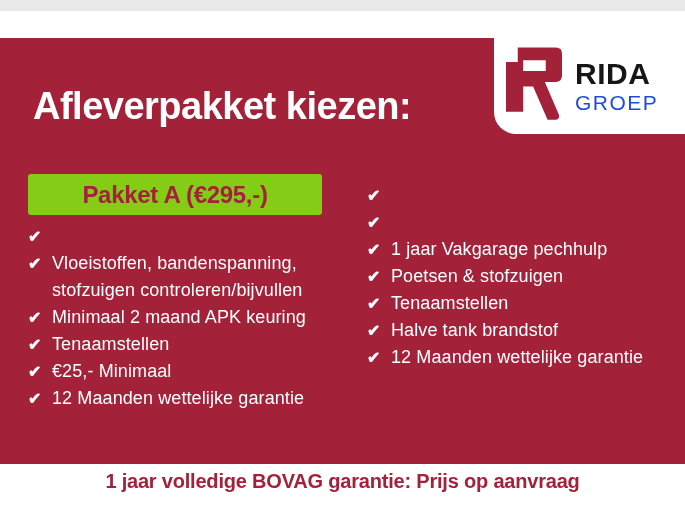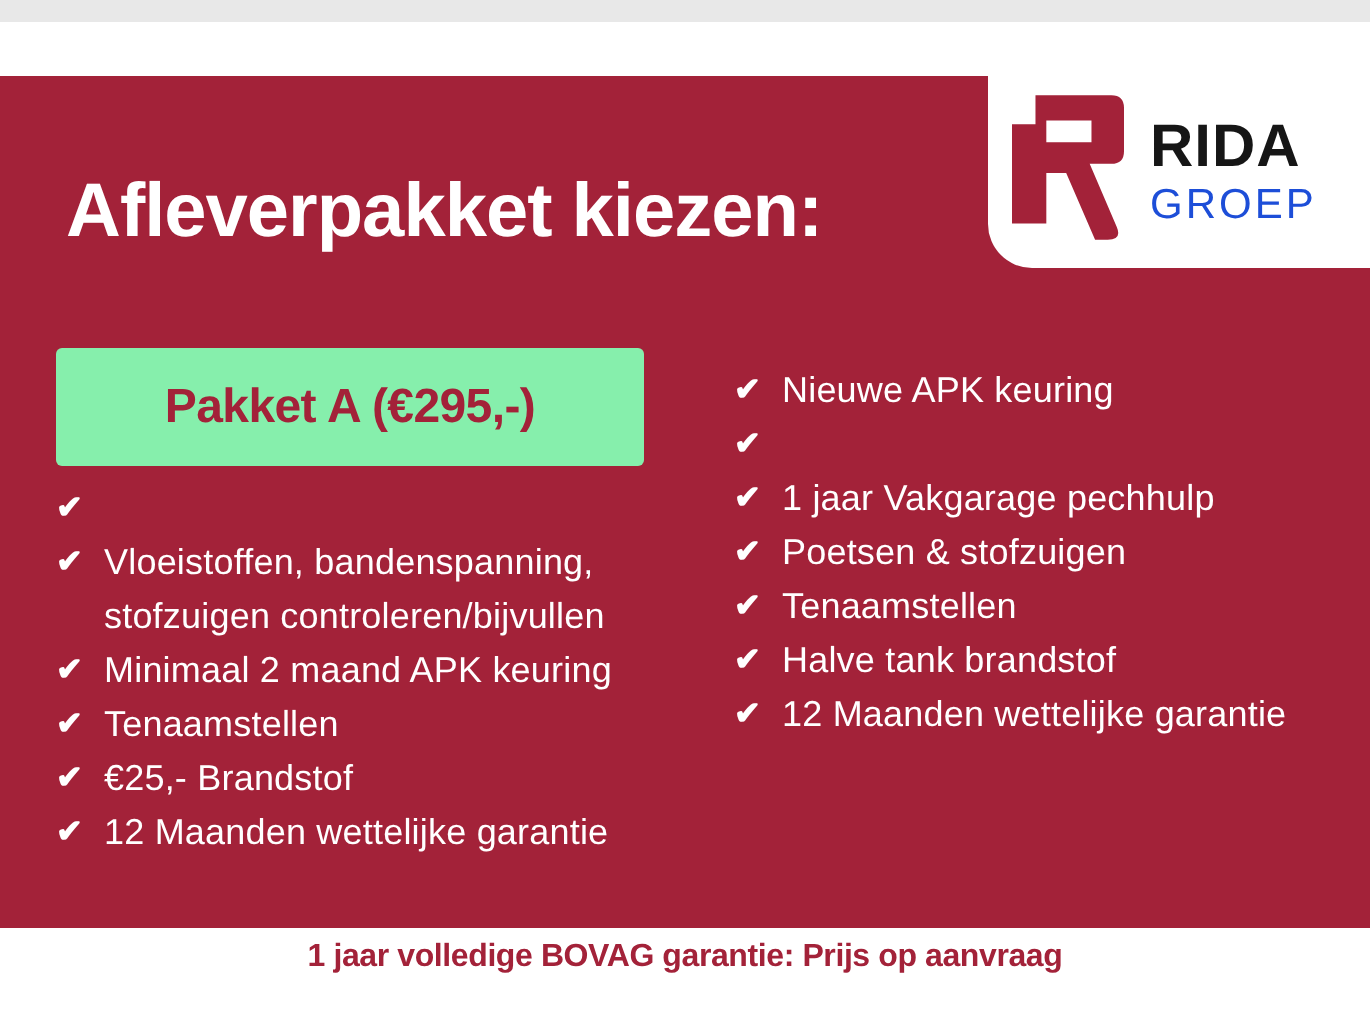--- a/index.html
+++ b/index.html
@@ -30,41 +30,41 @@
     letter-spacing:0.5px;
   }
   .logo-sub {
     font-size:21px; font-weight:400; color:#1d4ed8; line-height:1;
     letter-spacing:1.5px; margin-top:3px;
   }
   .pkg-col { position:absolute; top:163px; }
   .pkg-col.col-a { left:28px;  width:294px; }
   .pkg-col.col-b { left:367px; width:292px; }
   .pkg-title-box {
-    width:100%; height:59px; background:#86efac; border-radius:3px;
+    width:100%; height:41px; background:#84cc16; border-radius:3px;
     display:flex; align-items:center; justify-content:center;
     box-sizing:border-box;
   }
   .pkg-title {
     color:#a32239; font-weight:bold; font-size:24px; letter-spacing:-0.3px;
     white-space:nowrap;
   }
   .pkg-list { margin-top:8px; }
   .pkg-item { display:flex; align-items:flex-start; }
   .check {
     flex:0 0 24px; color:#ffffff; font-size:16px; font-weight:bold;
     line-height:27px;
   }
   .item-text {
     color:#ffffff; font-size:18px; line-height:27px; font-weight:400;
     letter-spacing:0.1px;
   }
   .footer-note {
     position:absolute; left:0; top:459px; width:685px;
-    text-align:center; color:#a32239; font-size:16px; font-weight:bold;
+    text-align:center; color:#a32239; font-size:20px; font-weight:bold;
     letter-spacing:-0.2px;
   }
 </style>
 </head>
 <body>
 
 <div class="canvas">
 
   <div class="red-panel"></div>
 
@@ -96,34 +96,33 @@
       <div class="pkg-item">
         <span class="check">✔</span>
         <span class="item-text">Minimaal 2 maand APK keuring</span>
       </div>
       <div class="pkg-item">
         <span class="check">✔</span>
         <span class="item-text">Tenaamstellen</span>
       </div>
       <div class="pkg-item">
         <span class="check">✔</span>
-        <span class="item-text">€25,- Brandstof</span>
+        <span class="item-text">€25,- Minimaal</span>
       </div>
       <div class="pkg-item">
         <span class="check">✔</span>
         <span class="item-text">12 Maanden wettelijke garantie</span>
       </div>
     </div>
   </div>
 
   <div class="pkg-col col-b">
     <div class="pkg-list">
       <div class="pkg-item">
         <span class="check">✔</span>
-        <span class="item-text">Nieuwe APK keuring</span>
       </div>
       <div class="pkg-item">
         <span class="check">✔</span>
       </div>
       <div class="pkg-item">
         <span class="check">✔</span>
         <span class="item-text">1 jaar Vakgarage pechhulp</span>
       </div>
       <div class="pkg-item">
         <span class="check">✔</span>

